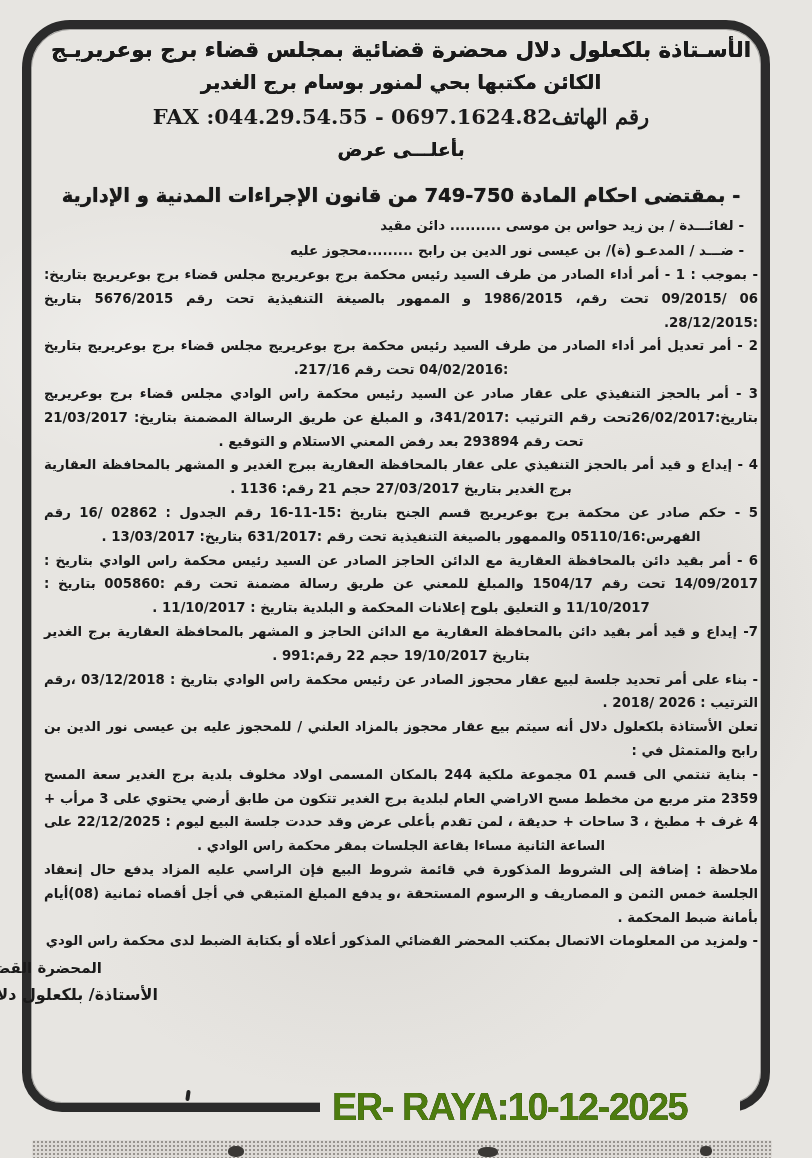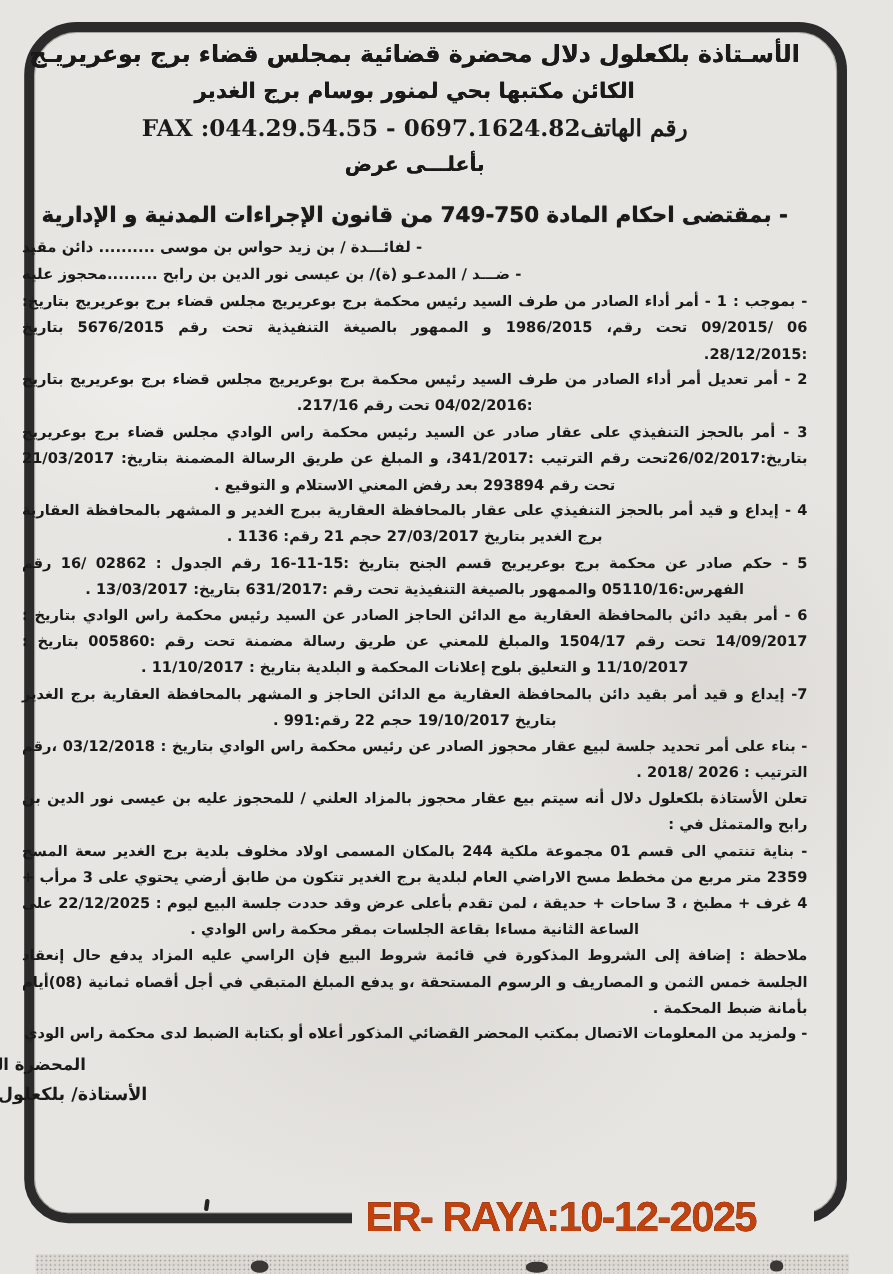--- a/index.html
+++ b/index.html
@@ -27,21 +27,21 @@
     border:9px solid #2b2b2b;
     border-radius:48px 44px 40px 40px;
     box-shadow:inset 0 0 0 1px rgba(43,43,43,.35);
   }
   
   .frame-gap{
     position:absolute;left:320px;top:1088px;width:420px;height:30px;
     background:#e7e5e1;
   }
   .content{
-    position:absolute;left:20px;top:30px;width:714px;height:1056px;
+    position:absolute;left:44px;top:30px;width:714px;height:1056px;
     direction:rtl;
     text-align:center;
   }
   .h1{
     font-size:21.5px;font-weight:700;line-height:32px;
     letter-spacing:-0.2px;
     text-shadow:0 0 .6px #000;
     margin:4px 0 0 0;
   }
   .h2{
@@ -66,39 +66,39 @@
     margin:1px 0 16px 0;
   }
   .legal{
     font-size:19.5px;font-weight:700;line-height:31px;
     text-align:center;
     text-shadow:0 0 .7px #000;
     margin:2px 0 2px 0;
   }
   .party{
     font-size:13.5px;font-weight:700;line-height:25px;
-    text-align:left;
+    text-align:right;
     margin:0 14px 0 0;
   }
   .body-p{
     font-size:13.3px;font-weight:700;line-height:23.8px;
     text-align:justify;
     text-align-last:right;
     margin:0;
   }
   .center-last{ text-align-last:center; }
   .sig-wrap{ text-align:right; }
   .sig-line1{ font-size:15px;font-weight:700;line-height:26px; margin:2px 656px 0 0; white-space:nowrap; text-align:right;}
   .sig-line2{ font-size:16px;font-weight:700;line-height:28px; margin:0 600px 0 0; white-space:nowrap; text-align:right;}
   .footer-text{
     position:absolute;left:332px;top:1086px;
     font-family:"Liberation Sans", sans-serif;
     font-size:38px;font-weight:700;
     letter-spacing:-1.5px;
-    color:#c2410c;
+    color:#4d7c0f;
     direction:ltr;
     text-shadow:0 0 .5px #000;
   }
   .tiny-mark{
     position:absolute;left:186px;top:1090px;
     width:4px;height:11px;background:#222;border-radius:2px;
     transform:rotate(8deg);
   }
   .hatch-band{
     position:absolute;left:32px;top:1140px;width:740px;height:18px;

